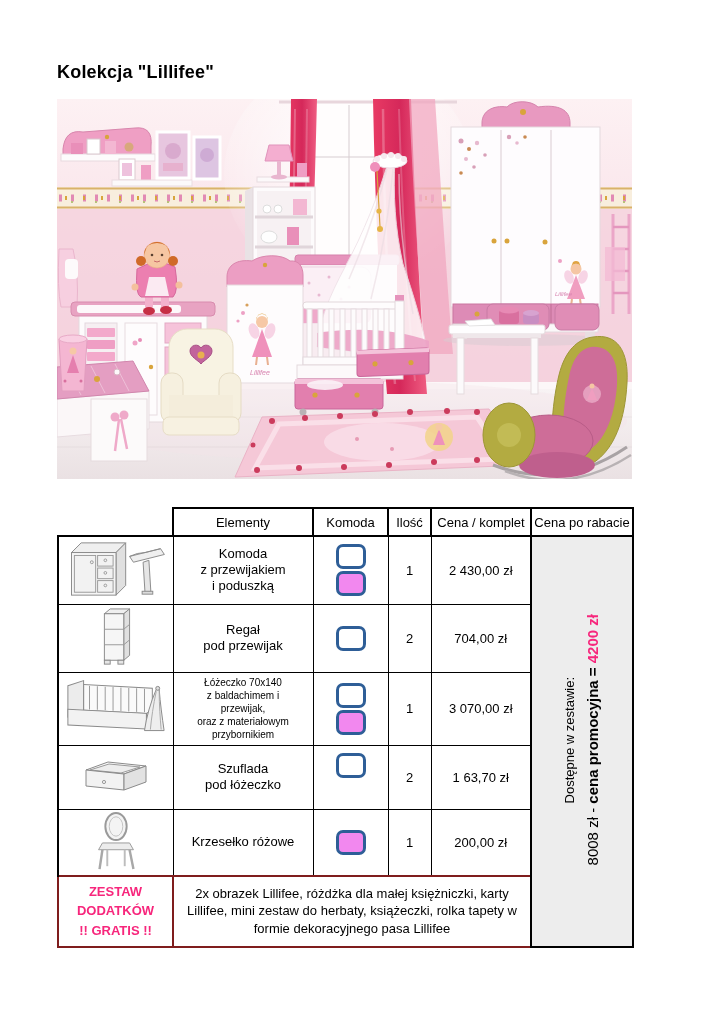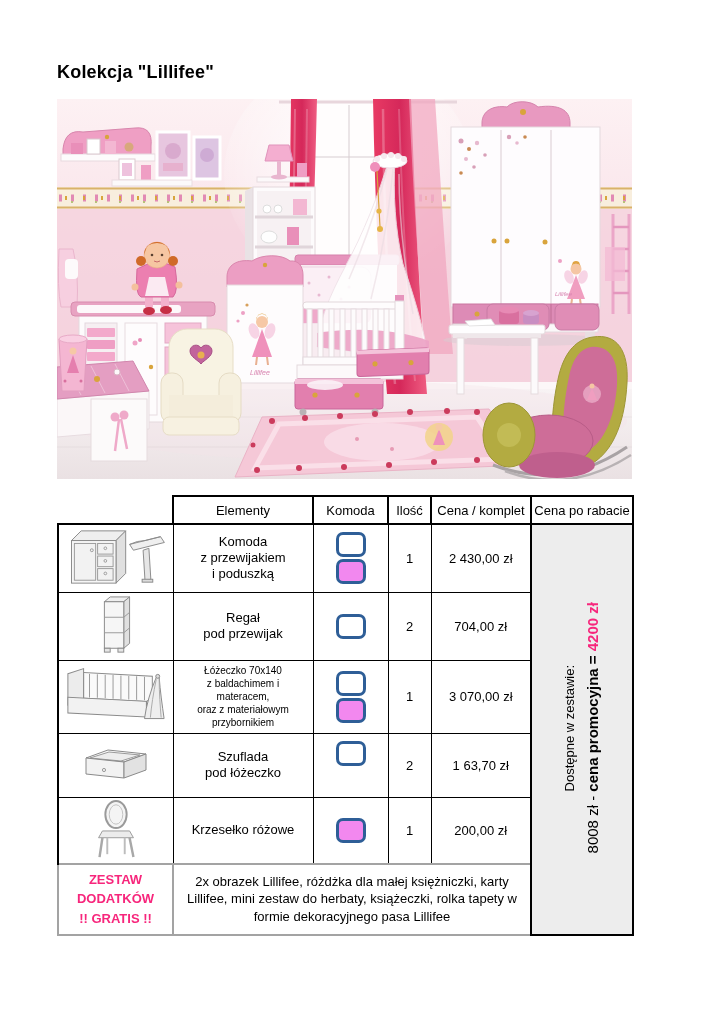--- a/index.html
+++ b/index.html
@@ -7,30 +7,30 @@
     width:725px; height:1024px; overflow:hidden;
     font-family:"Liberation Sans","DejaVu Sans",sans-serif;
     color:#000;
   }
   .page { position:relative; padding:62px 0 0 57px; width:668px; }
   h1.title { font-size:18px; font-weight:bold; margin:0 0 16px 0; letter-spacing:.2px; }
 
   .photo { width:575px; height:380px; position:relative; }
   .photo svg { display:block; }
 
-  table.price { border-collapse:collapse; table-layout:fixed; width:575px; margin-top:16px; }
+  table.price { border-collapse:collapse; table-layout:fixed; width:575px; margin-top:28px; }
   table.price td, table.price th {
     font-size:13px; text-align:center; vertical-align:middle; padding:0; overflow:hidden;
   }
   th { border:2px solid #000; font-weight:normal; height:26px; }
   td { border:1px solid #000; }
   td.blank { border:none; }
   tr.r1 td { border-top-width:2px; }
   td.icon-cell { border-left-width:2px; background:#fff; }
-  tr.gratis td { border:2px solid #a3a3a3; }
+  tr.gratis td { border:2px solid #7f1d1d; }
   td.rebate { border:2px solid #000; }
 
   tr.r1 { height:68px; } tr.r2 { height:68px; } tr.r3 { height:73px; }
   tr.r4 { height:64px;padding-left:28px; } tr.r5 { height:62px; } tr.gratis { height:71px; }
 
   td.el { white-space:pre-line; line-height:1.25; }
   td.el.small { font-size:10px; line-height:1.3; }
 
   .sw { display:block; width:24px; height:19px; border:3px solid #2e5e97; border-radius:7px; margin:2px auto; background:#fff; }
   td.kolor.top { vertical-align:top; padding-top:5px; }
@@ -521,21 +521,21 @@
             <polygon points="86,34 92,30 92,44 86,50" fill="#e0e0e0" stroke="#8a8a8a"></polygon>
           </g>
           <path d="M96,14 C90,28 86,42 84,56 L104,56 C102,42 100,28 99,14 Z" fill="#eeeeee" stroke="#8a8a8a"></path>
           <path d="M96,16 C93,30 91,44 90,55" fill="none" stroke="#aaaaaa"></path>
           <path d="M99,16 C99,30 100,44 101,55" fill="none" stroke="#aaaaaa"></path>
           <circle cx="97.5" cy="13" r="2" fill="#dddddd" stroke="#8a8a8a"></circle>
         </svg>
       </td>
       <td class="el small">Łóżeczko 70x140
 z baldachimem i
-materacem,
+przewijak,
 oraz z materiałowym
 przybornikiem</td>
       <td class="kolor">
         <span class="sw" style="background: rgb(255, 255, 255); border-color: rgb(46, 94, 151);"></span>
         <span class="sw" style="background: rgb(242, 136, 239); border-color: rgb(46, 94, 151);"></span>
       </td>
       <td class="qty">1</td>
       <td class="price-val">3 070,00 zł</td>
     </tr>
 

